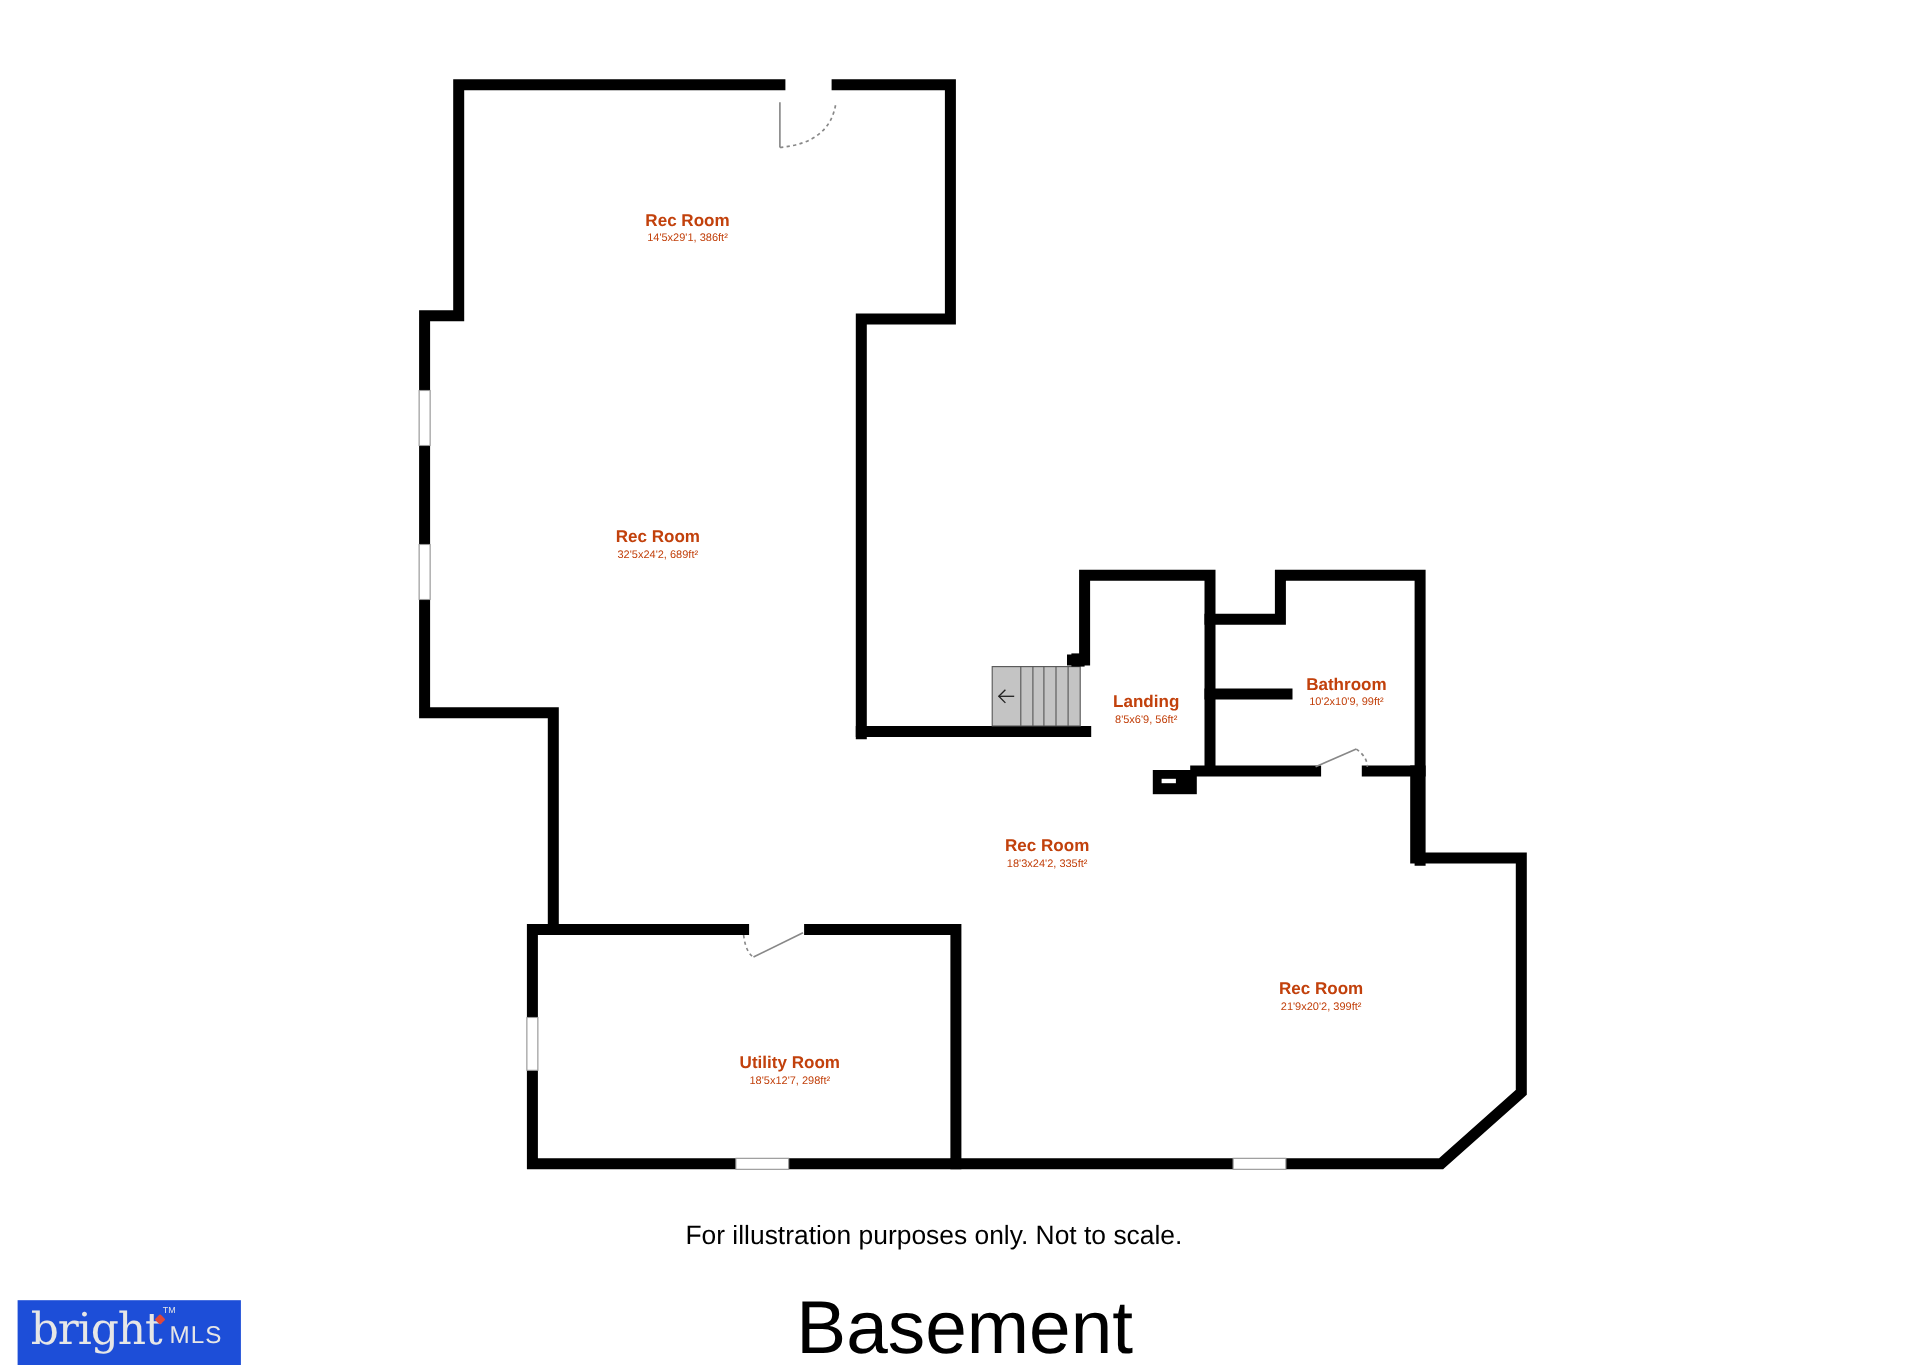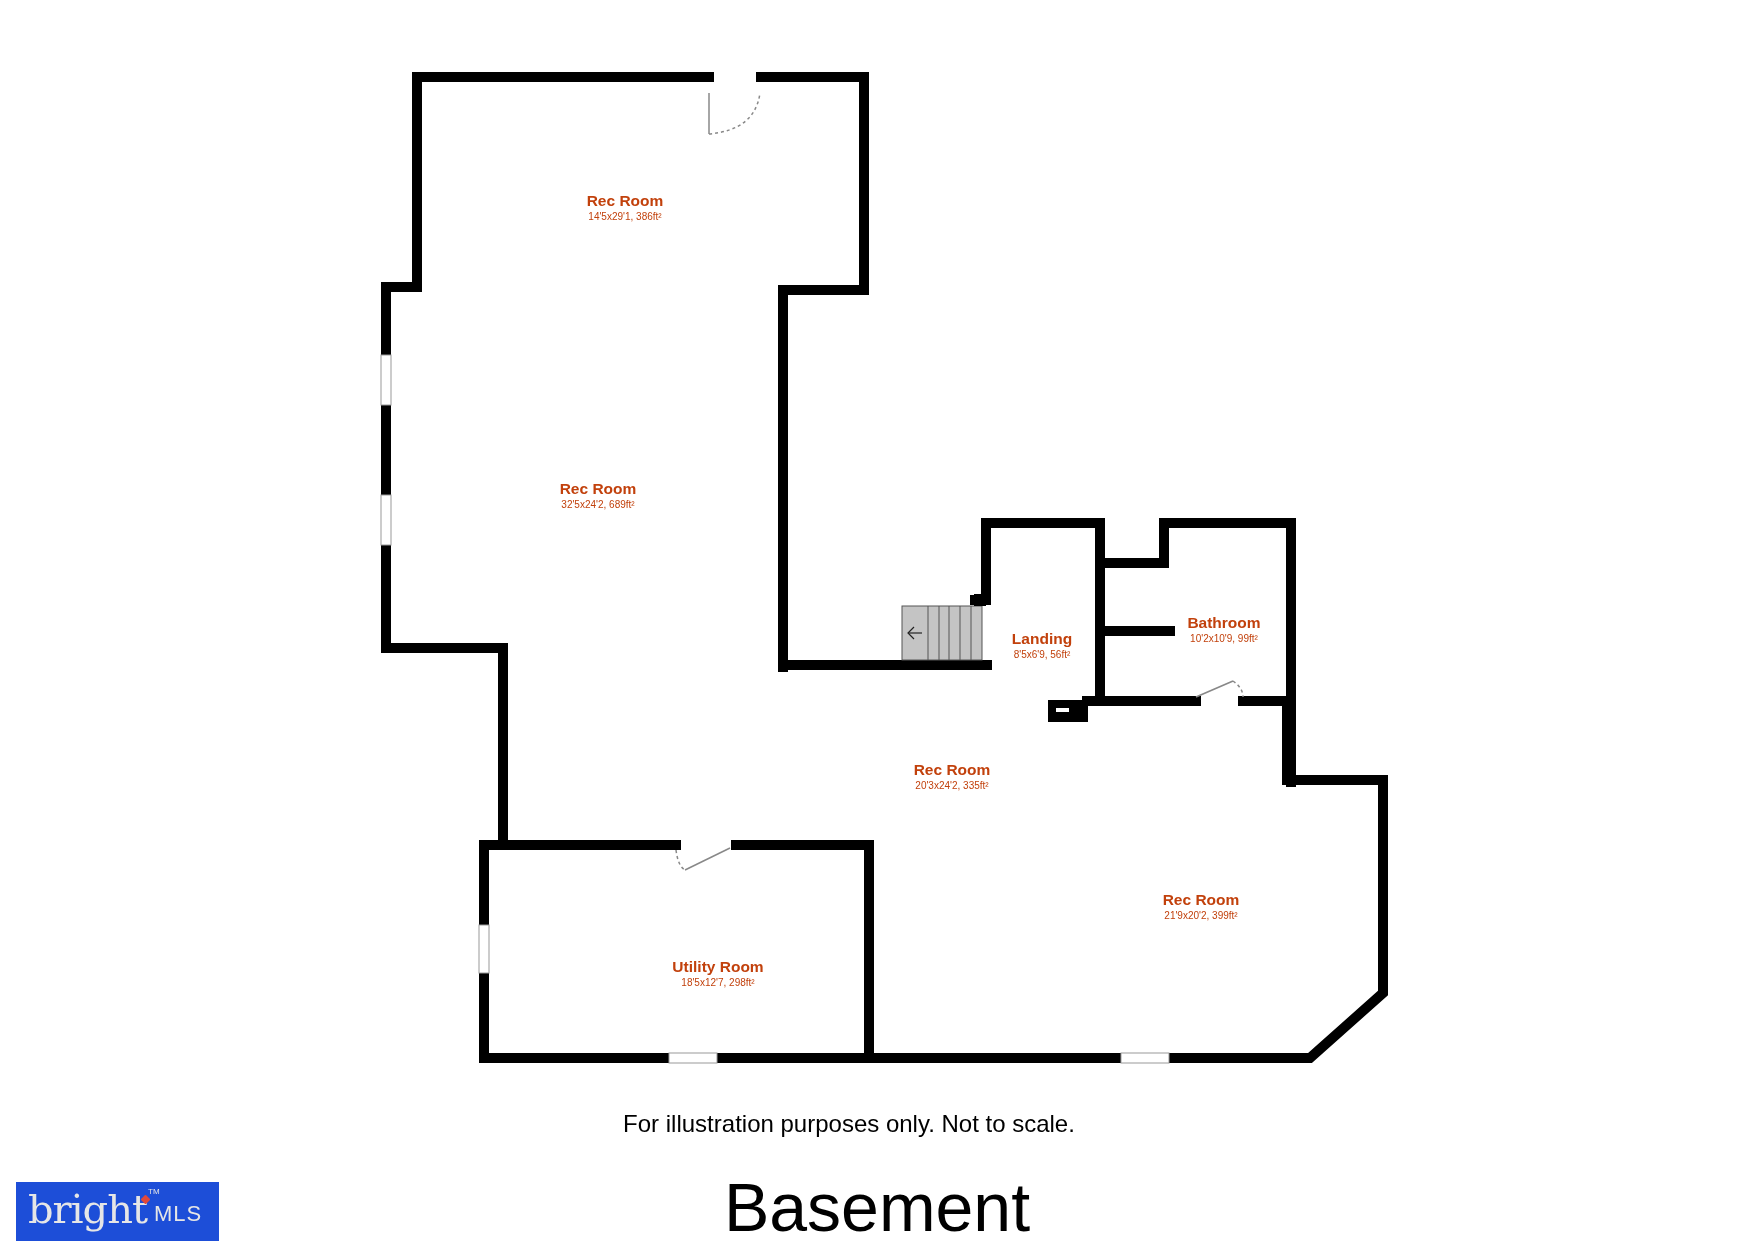--- a/index.html
+++ b/index.html
@@ -86,21 +86,21 @@
 <div class="room-label" style="left:1042px; top:630px;">
   <span class="room-name">Landing</span>
   <span class="room-dims">8'5x6'9, 56ft²</span>
 </div>
 <div class="room-label" style="left:1224px; top:614px;">
   <span class="room-name">Bathroom</span>
   <span class="room-dims">10'2x10'9, 99ft²</span>
 </div>
 <div class="room-label" style="left:952px; top:761px;">
   <span class="room-name">Rec Room</span>
-  <span class="room-dims">20'3x24'2, 335ft²</span>
+  <span class="room-dims">18'3x24'2, 335ft²</span>
 </div>
 <div class="room-label" style="left:1201px; top:891px;">
   <span class="room-name">Rec Room</span>
   <span class="room-dims">21'9x20'2, 399ft²</span>
 </div>
 <div class="room-label" style="left:718px; top:958px;">
   <span class="room-name">Utility Room</span>
   <span class="room-dims">18'5x12'7, 298ft²</span>
 </div>
 

